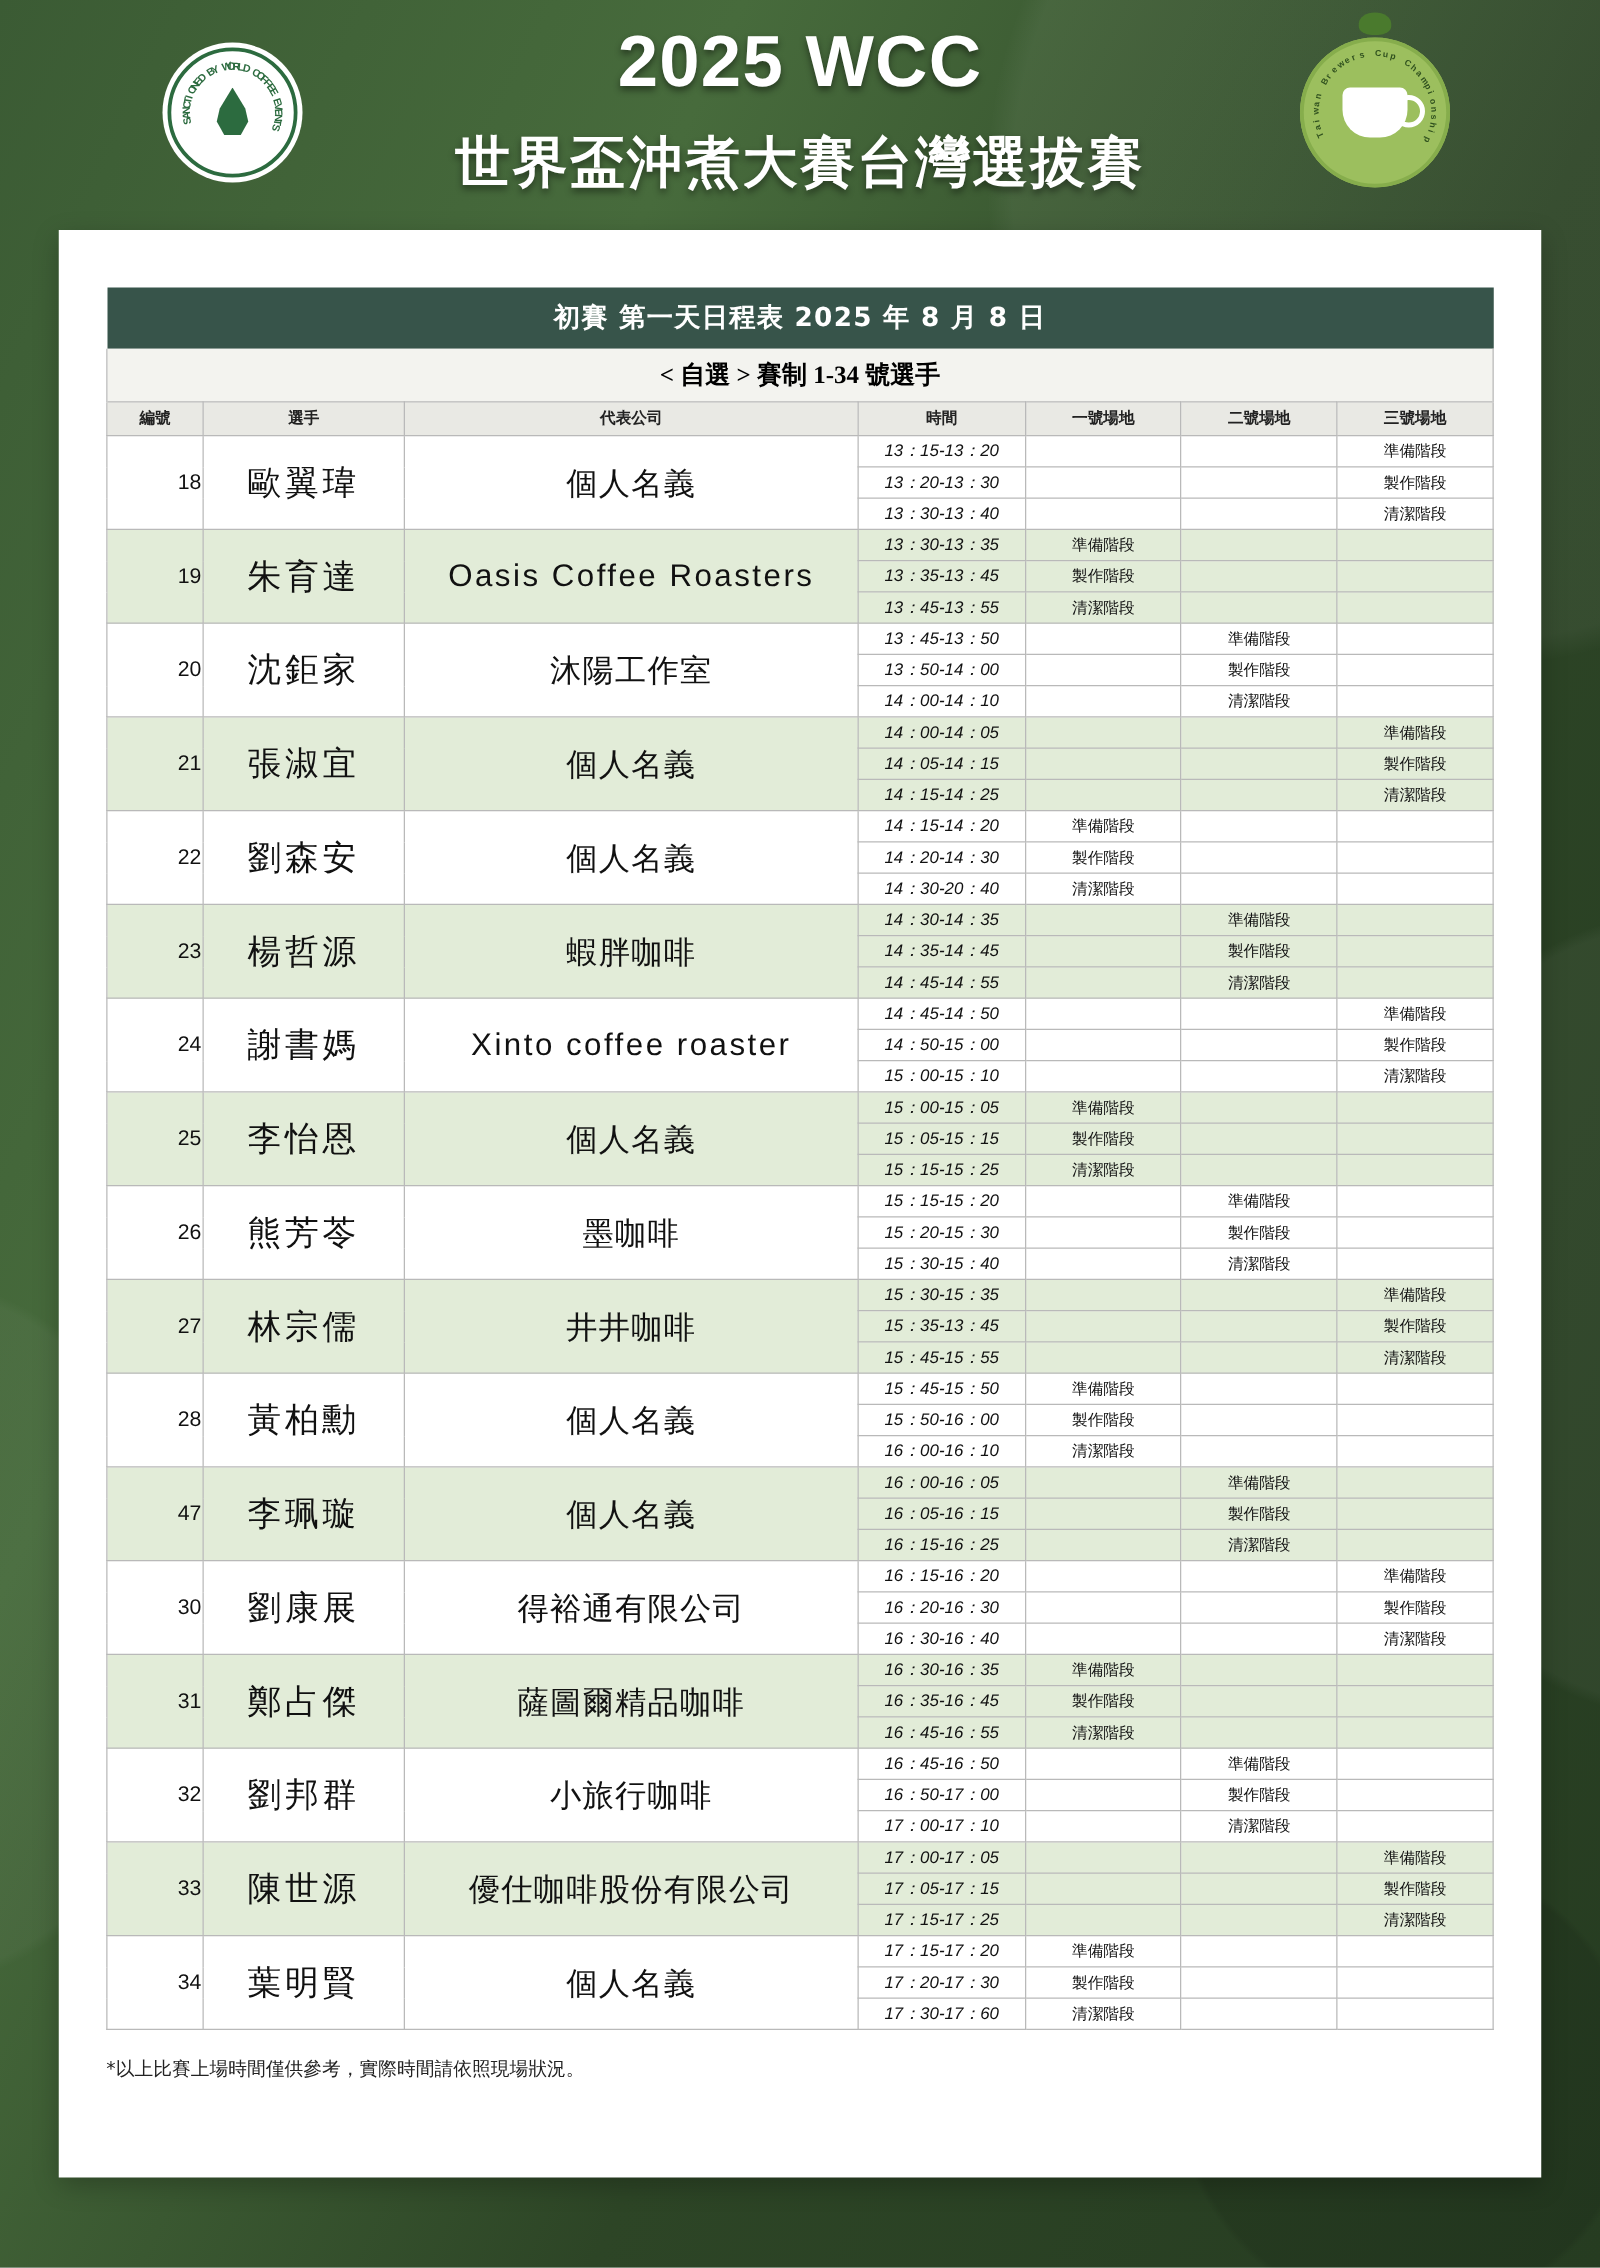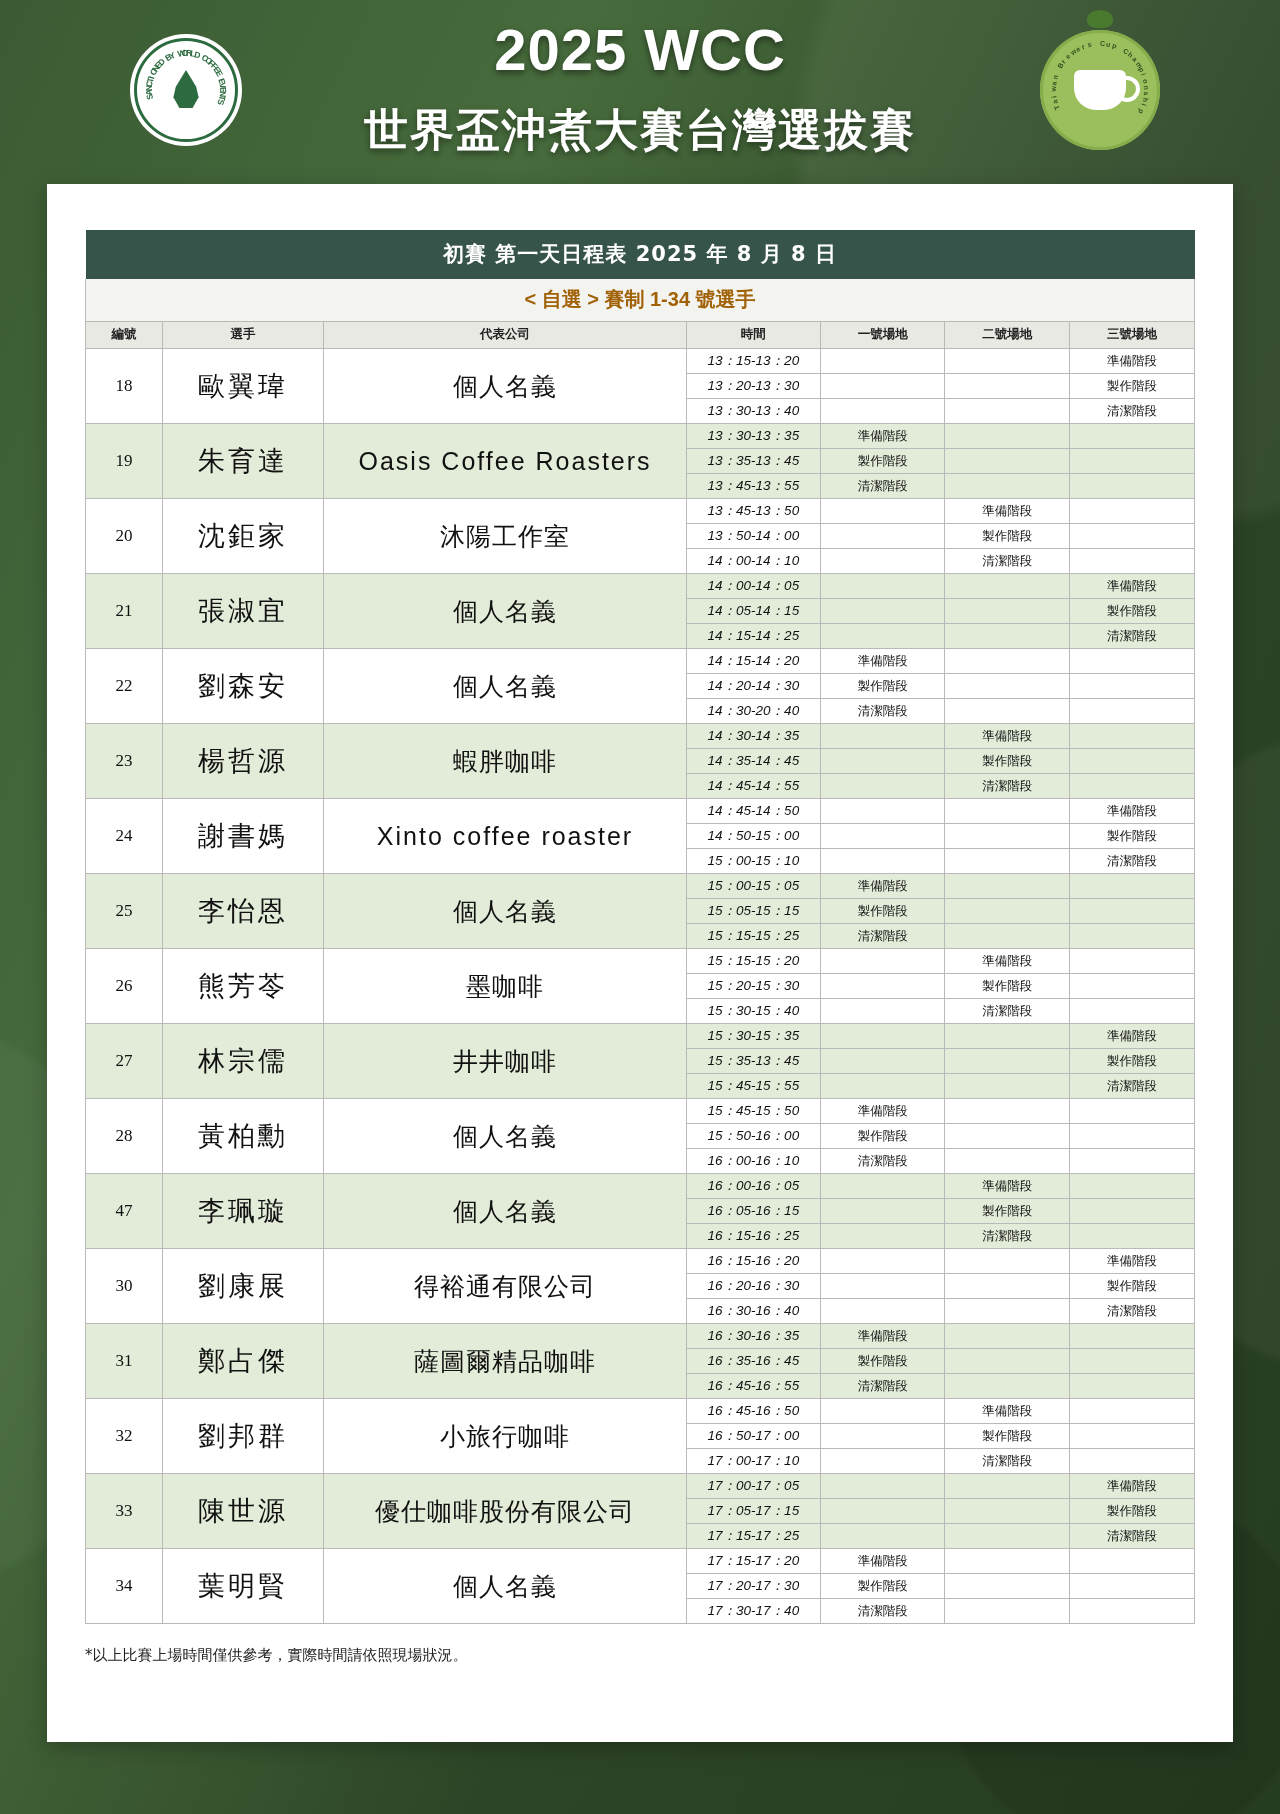--- a/index.html
+++ b/index.html
@@ -96,34 +96,34 @@
 
   
   table.sched { width:100%; border-collapse:collapse; table-layout:fixed; }
   .band-title {
     background:#37544a; color:#ffffff; text-align:center;
     font-size:21px; font-weight:bold; padding:10px 0 11px 0;
     letter-spacing:1px;
     font-family:"DejaVu Sans","Liberation Sans",sans-serif;
   }
   .band-sub {
-    background:#f3f3ef; color:#a16207; text-align:center;
+    background:#f3f3ef; color:#000000; text-align:center;
     font-size:20px; font-weight:bold; padding:7px 0 8px 0;
     border-left:1px solid #b9b9b9; border-right:1px solid #b9b9b9;
-    font-family:Liberation Sans, sans-serif;
+    font-family:Liberation Serif, serif;
     margin-left:12px;
   }
   thead.cols th {
     background:#e9e9e4; color:#222; font-size:12.5px; font-weight:bold;
     border:1px solid #b9b9b9; padding:4px 0 5px 0; text-align:center;
     font-family:"DejaVu Sans","Liberation Sans",sans-serif;
   }
 
   td { border:1px solid #b9b9b9; }
-  td.num { text-align:center; font-size:17px; color:#111; font-family:Liberation Serif, serif; }
+  td.num { text-align:right; font-size:17px; color:#111; font-family:Liberation Sans, sans-serif; }
   td.name {
     text-align:center; font-size:27px; color:#111; letter-spacing:3px;
     font-family:"DejaVu Sans","Liberation Sans",sans-serif;
   }
   td.company {
     text-align:center; font-size:25px; color:#111; letter-spacing:1px;
     font-family:"DejaVu Sans","Liberation Sans",sans-serif;
   }
   td.company.latin { letter-spacing:2px; font-family:"Liberation Sans",sans-serif; }
   td.time {
@@ -613,21 +613,21 @@
             <td class="stage"></td>
             <td class="stage"></td>
           </tr>
           <tr class="sh-a h">
             <td class="time">17：20-17：30</td>
             <td class="stage">製作階段</td>
             <td class="stage"></td>
             <td class="stage"></td>
           </tr>
           <tr class="sh-a h">
-            <td class="time">17：30-17：40</td>
+            <td class="time">17：30-17：60</td>
             <td class="stage">清潔階段</td>
             <td class="stage"></td>
             <td class="stage"></td>
           </tr>
         </tbody>
     </table>
 
     <div class="footnote">*以上比賽上場時間僅供參考，實際時間請依照現場狀況。</div>
   </div>
 </div>

